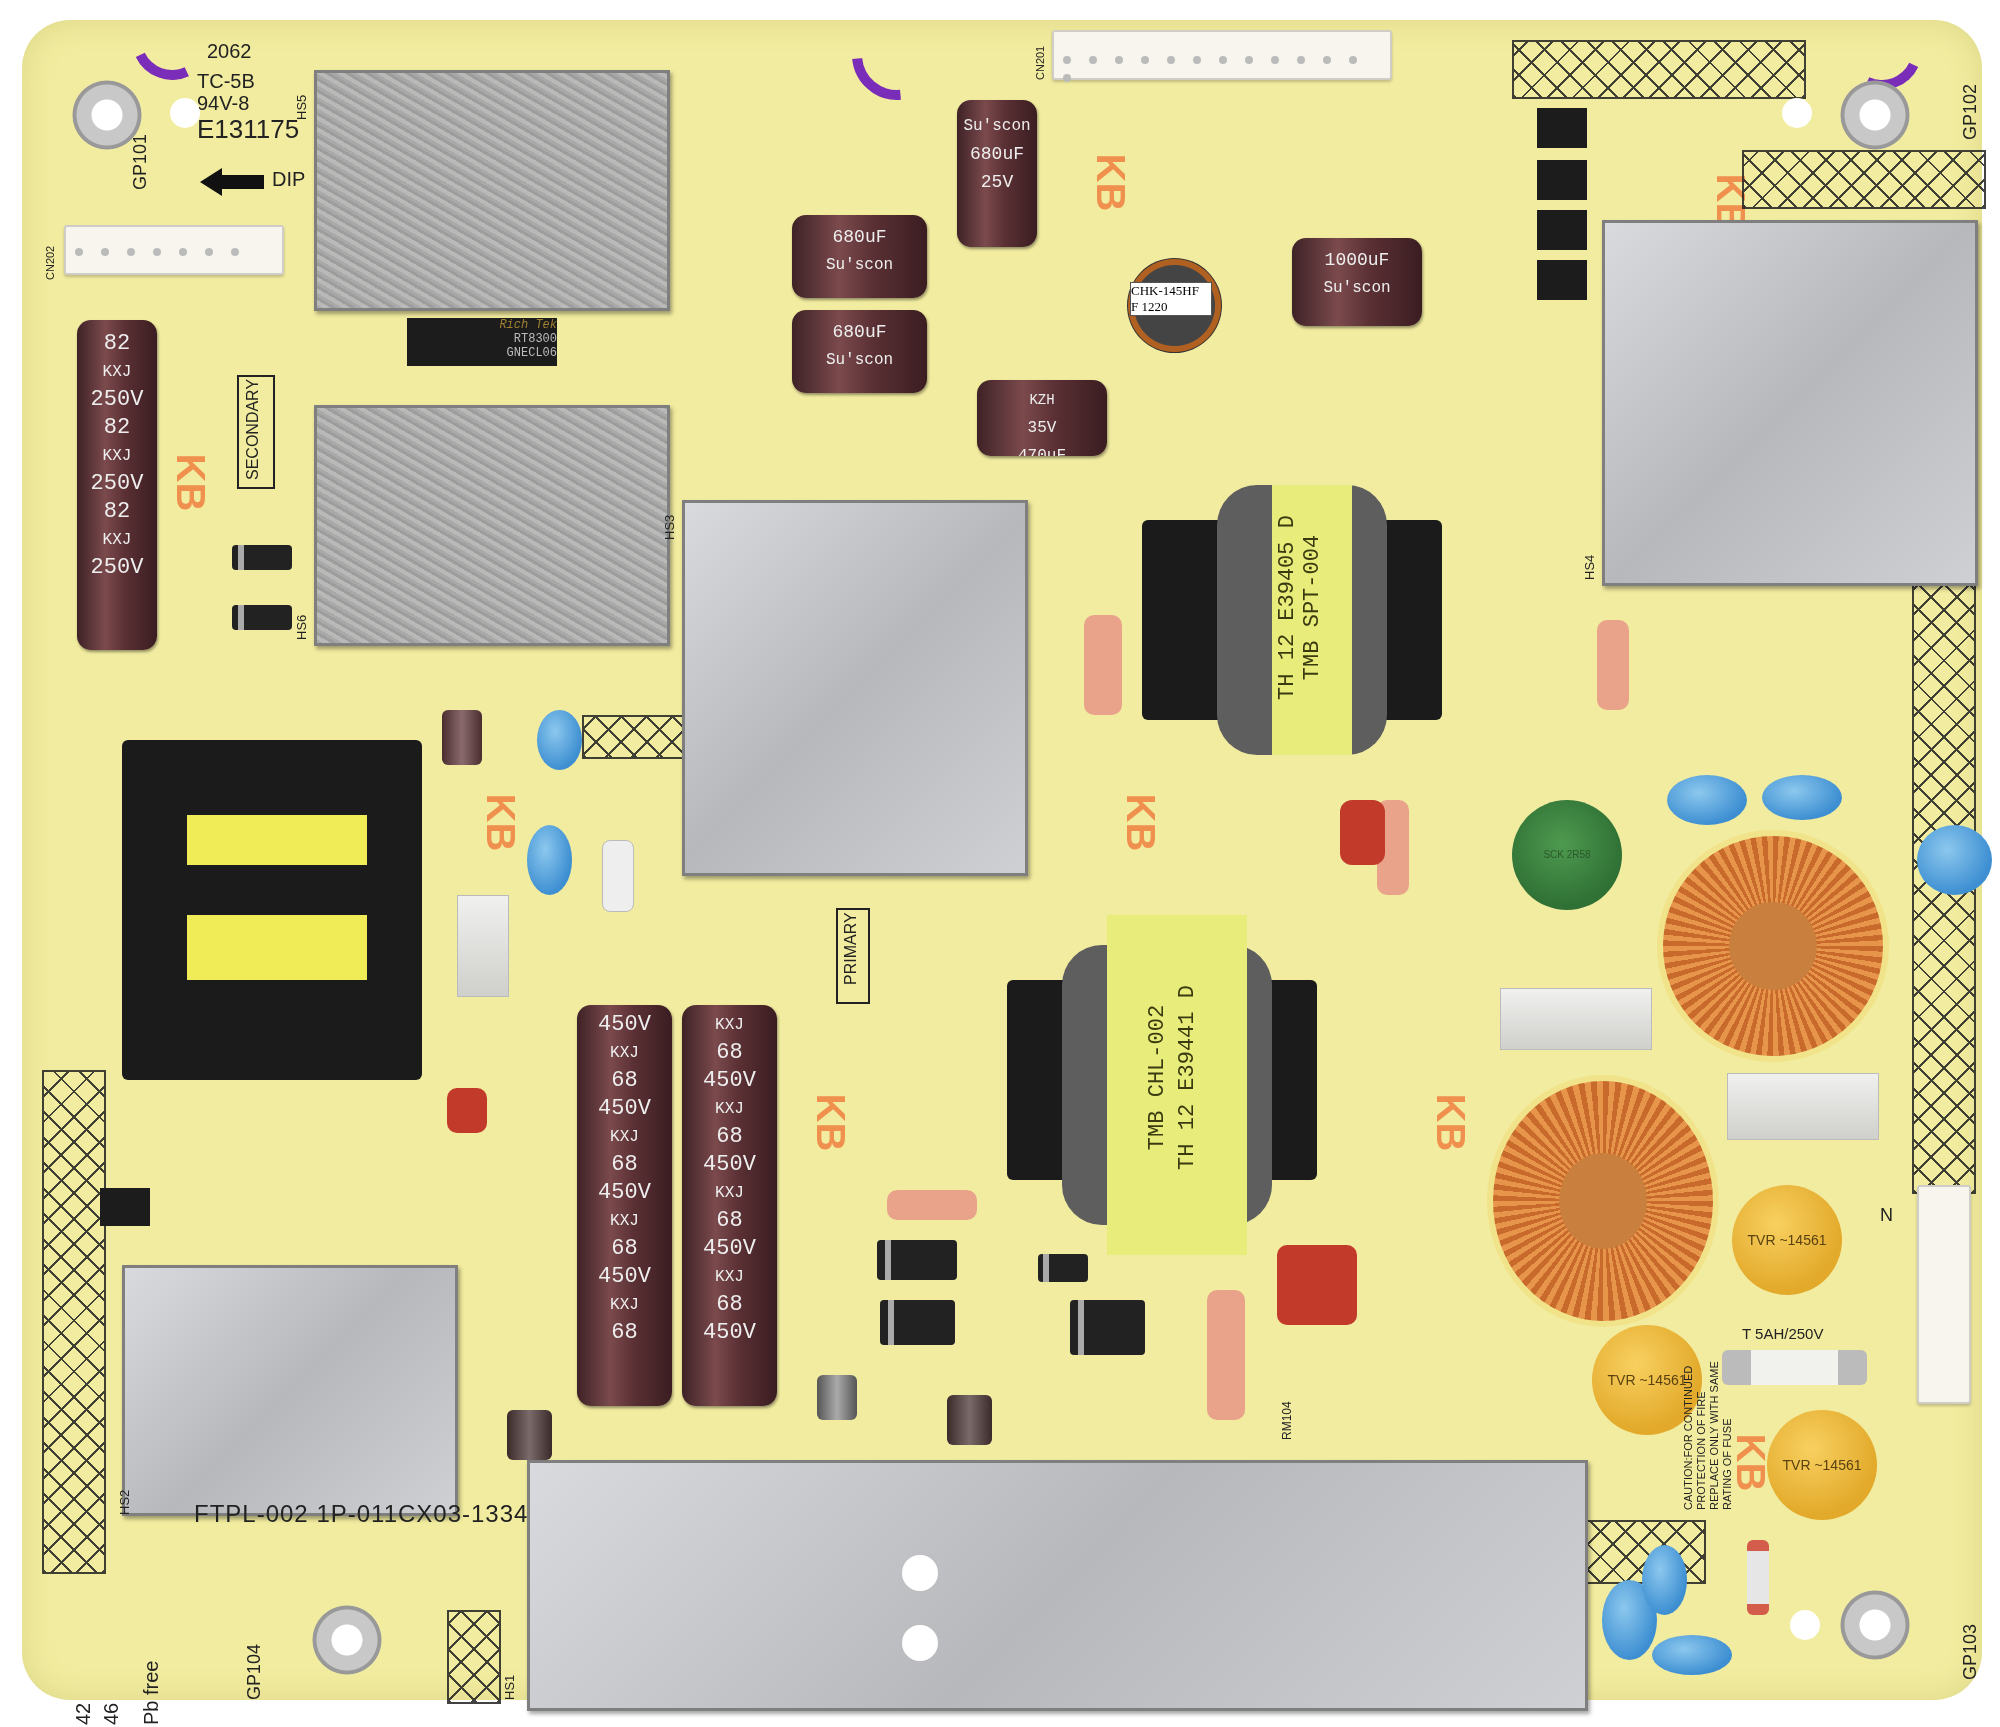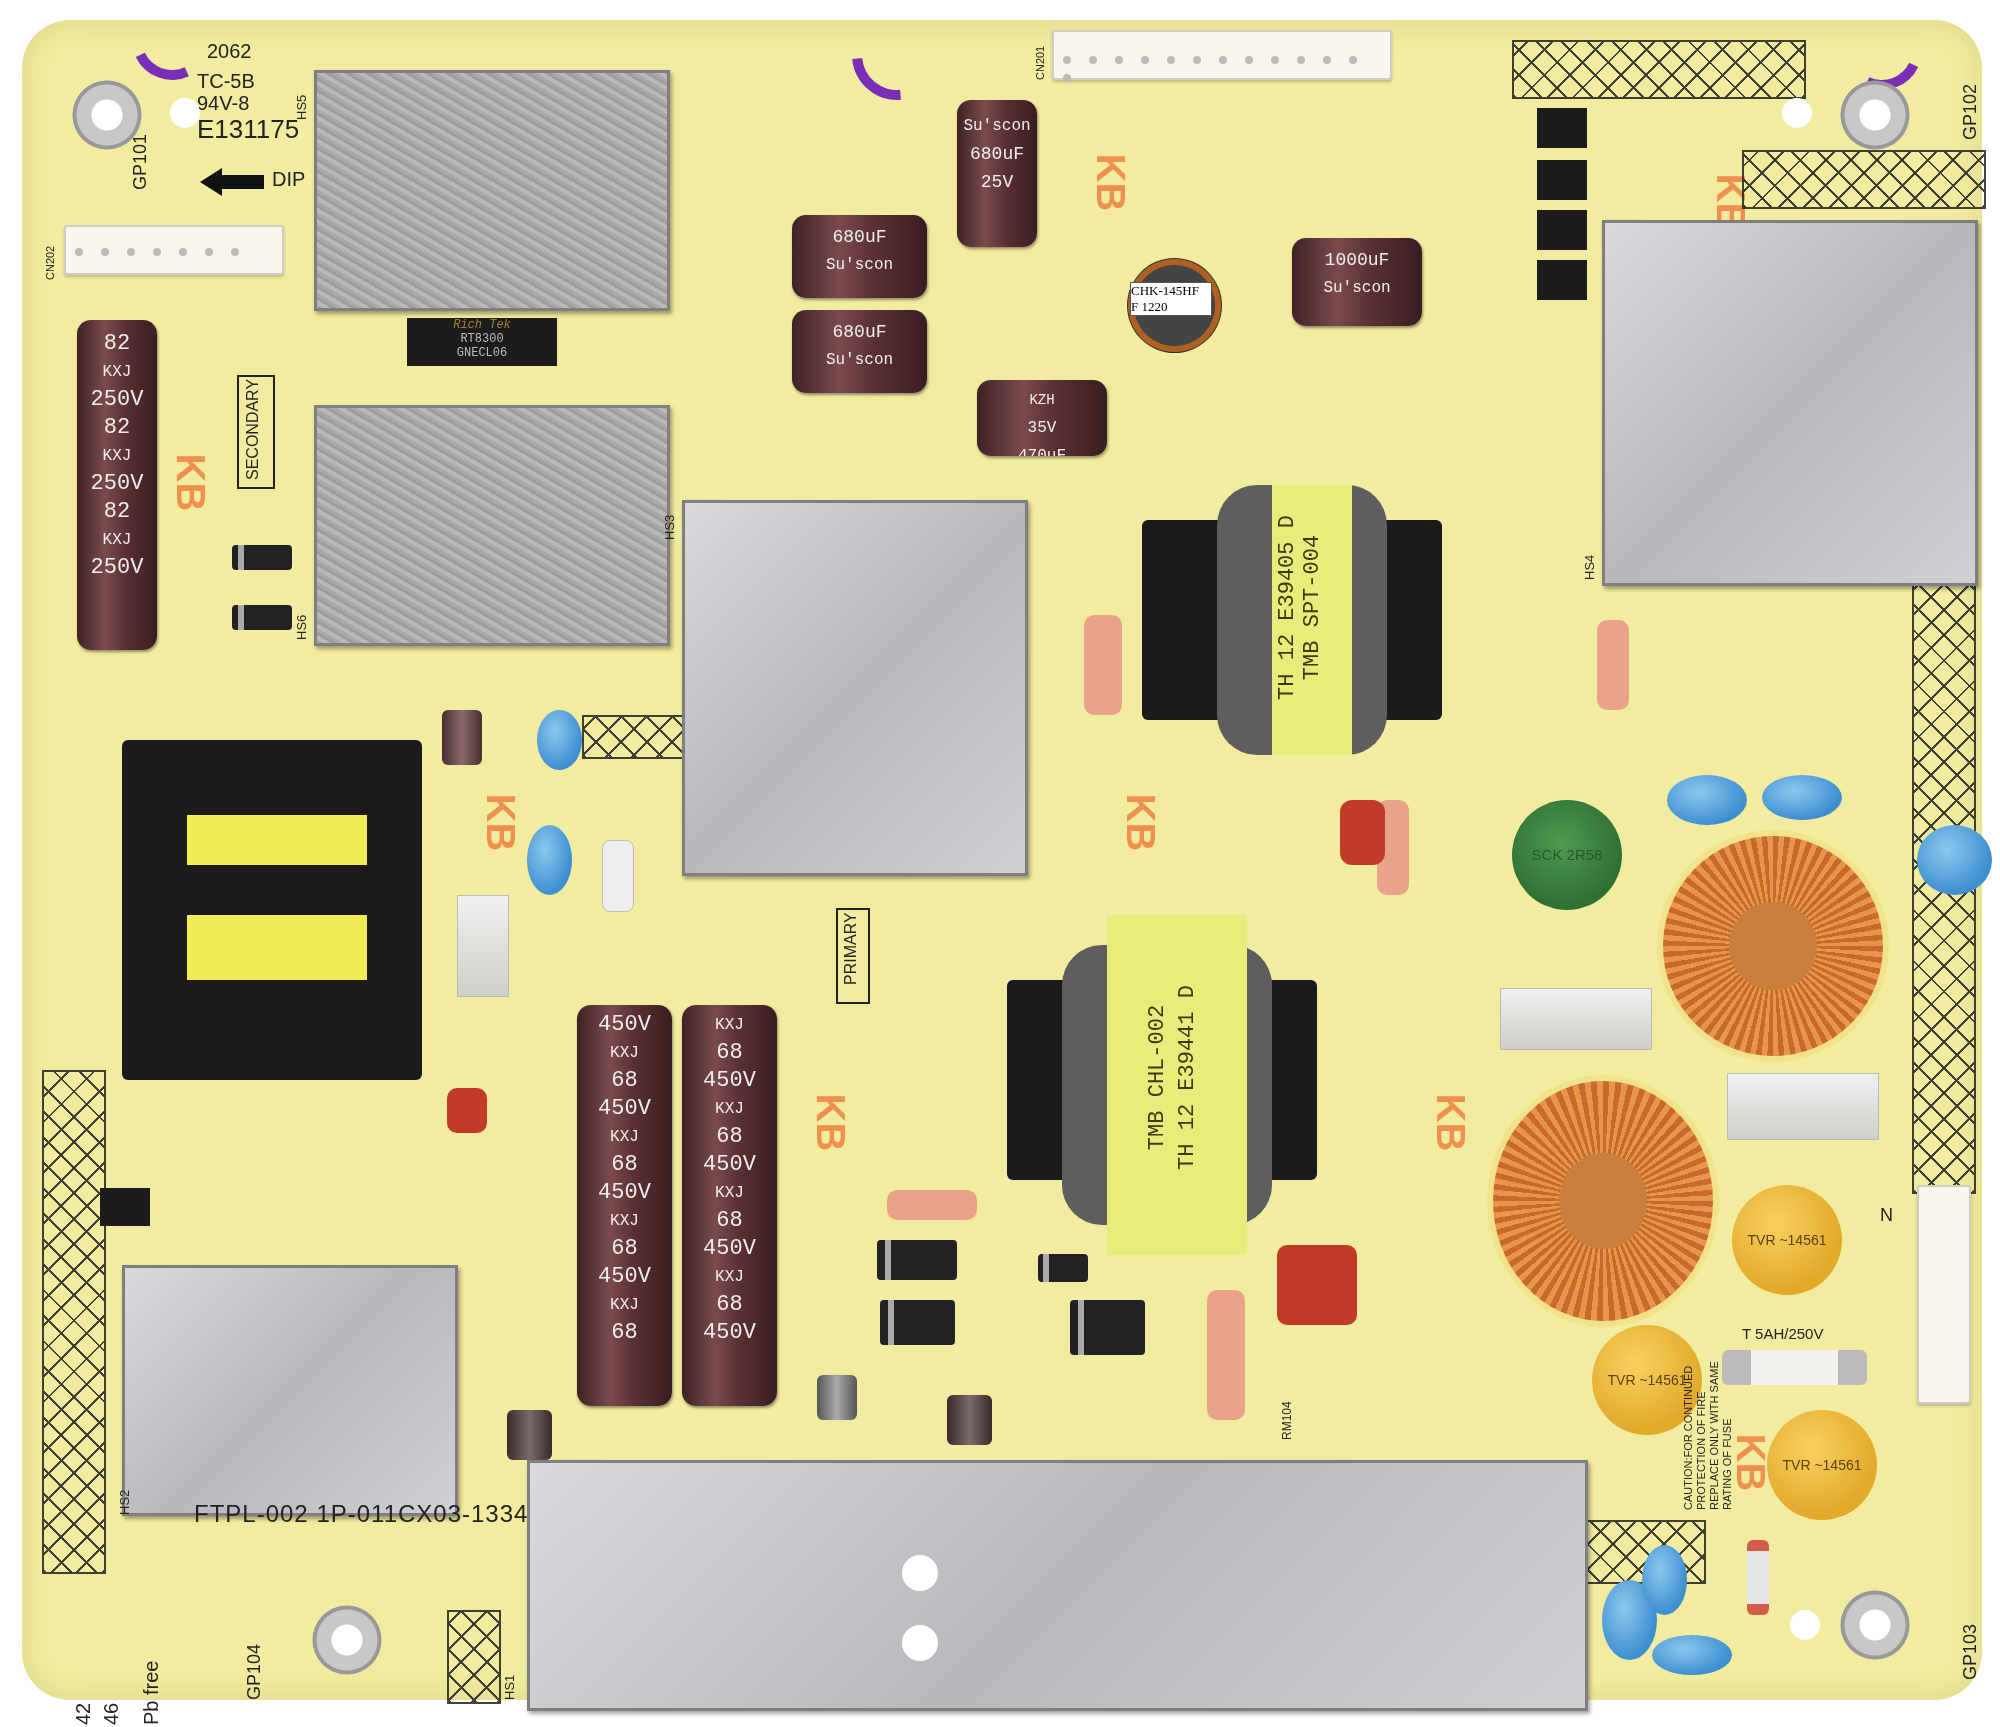--- a/index.html
+++ b/index.html
@@ -25,21 +25,21 @@
   .core{position:absolute;background:#5e5e5e;border-radius:40px;}
   .tape{position:absolute;background:#e8ec7a;color:#3a3a10;font-family:"Liberation Mono",monospace;font-size:22px;}
   .toroid{position:absolute;border-radius:50%;background:repeating-conic-gradient(#c76a2b 0 3deg,#e8954c 3deg 6deg);border:6px solid #f1e38a;}
   .toroid::after{content:"";position:absolute;left:30%;top:30%;width:40%;height:40%;border-radius:50%;background:#c9803e;}
   .blue{position:absolute;background:radial-gradient(ellipse at 40% 35%,#8cc8ee,#3e8fd2 70%);border-radius:50%;}
   .yellowdisc{position:absolute;background:radial-gradient(circle at 40% 35%,#f8d060,#e2a92a 70%);border-radius:50%;color:#5a4210;font-size:14px;text-align:center;}
   .diode{position:absolute;background:#222;border-radius:4px;}
   .diode::before{content:"";position:absolute;left:10%;top:0;width:6px;height:100%;background:#aaa;}
   .resistor{position:absolute;background:#e9a38a;border-radius:10px;}
   .boxcap{position:absolute;background:linear-gradient(#f0f0ee,#cfcfcc);border:1px solid #bbb;}
-  .ic{position:absolute;background:#1c1c1c;color:#bbb;font-family:"Liberation Mono",monospace;font-size:15px;text-align:center;}
+  .ic{position:absolute;background:#1c1c1c;color:#bbb;font-family:"Liberation Mono",monospace;font-size:15px;text-align:right;}
   .label{position:absolute;background:#fff;border:1px solid #555;font-size:15px;font-family:"Liberation Sans",sans-serif;}
   .mark{position:absolute;border:10px solid #7a2db8;border-radius:50%;border-color:#7a2db8 transparent transparent transparent;}
 </style>
 </head>
 <body>
 
 <div class="board">
 
   <div class="mark" style="left:110px;top:-20px;width:60px;height:60px;transform:rotate(200deg);"></div>
   <div class="mark" style="left:830px;top:-10px;width:70px;height:70px;transform:rotate(220deg);"></div>
@@ -218,21 +218,21 @@
   <div class="resistor" style="left:865px;top:1170px;width:90px;height:30px;"></div>
   <div class="resistor" style="left:1185px;top:1270px;width:38px;height:130px;"></div>
   <div class="resistor" style="left:1062px;top:595px;width:38px;height:100px;"></div>
   <div class="resistor" style="left:1575px;top:600px;width:32px;height:90px;"></div>
   <div class="resistor" style="left:1355px;top:780px;width:32px;height:95px;"></div>
 
   <div class="abs" style="left:1318px;top:780px;width:45px;height:65px;background:#c23a2a;border-radius:12px;"></div>
   <div class="abs" style="left:1255px;top:1225px;width:80px;height:80px;background:#c23a2a;border-radius:10px;"></div>
   <div class="abs" style="left:425px;top:1068px;width:40px;height:45px;background:#c23a2a;border-radius:10px;"></div>
 
-  <div class="abs" style="left:1490px;top:780px;width:110px;height:110px;border-radius:50%;background:radial-gradient(circle at 45% 40%,#4e9a50,#2f7034 70%);color:#2a5a2a;font-size:15px;text-align:center;line-height:110px;">SCK 2R58</div>
+  <div class="abs" style="left:1490px;top:780px;width:110px;height:110px;border-radius:50%;background:radial-gradient(circle at 45% 40%,#4e9a50,#2f7034 70%);color:#2a5a2a;font-size:10px;text-align:center;line-height:110px;">SCK 2R58</div>
 
   <div class="toroid" style="left:1635px;top:810px;width:220px;height:220px;"></div>
   <div class="toroid" style="left:1465px;top:1055px;width:220px;height:240px;"></div>
 
   <div class="boxcap" style="left:1478px;top:968px;width:150px;height:60px;"></div>
   <div class="boxcap" style="left:1705px;top:1053px;width:150px;height:65px;"></div>
   <div class="boxcap" style="left:435px;top:875px;width:50px;height:100px;"></div>
 
   <div class="blue" style="left:1645px;top:755px;width:80px;height:50px;"></div>
   <div class="blue" style="left:1740px;top:755px;width:80px;height:45px;"></div>

